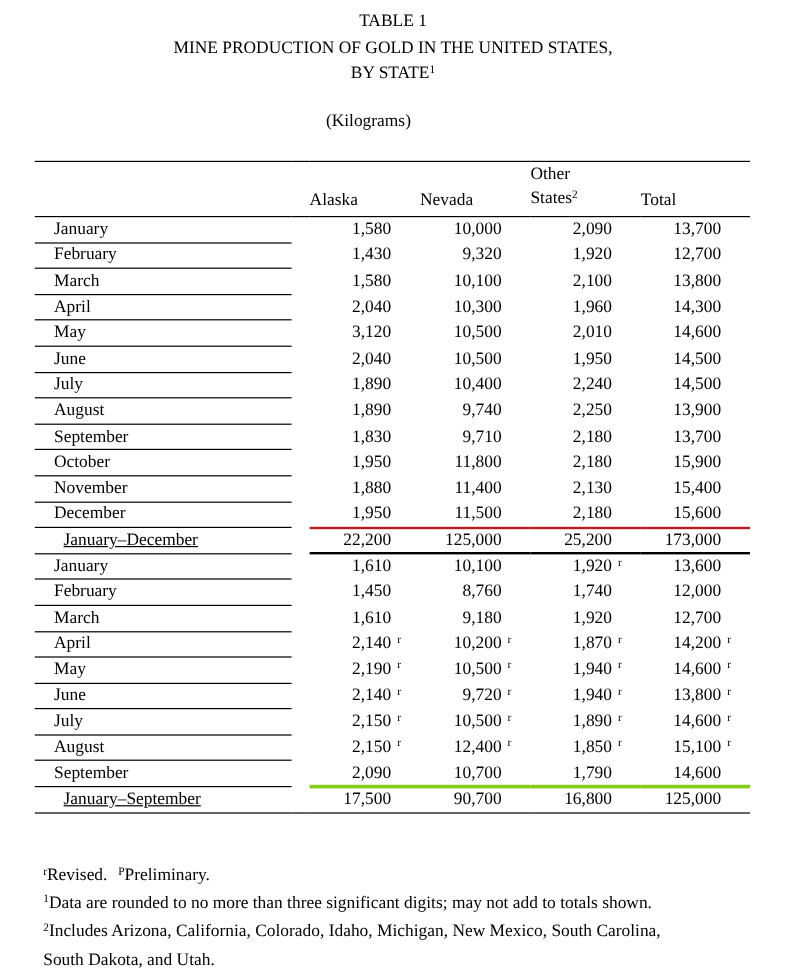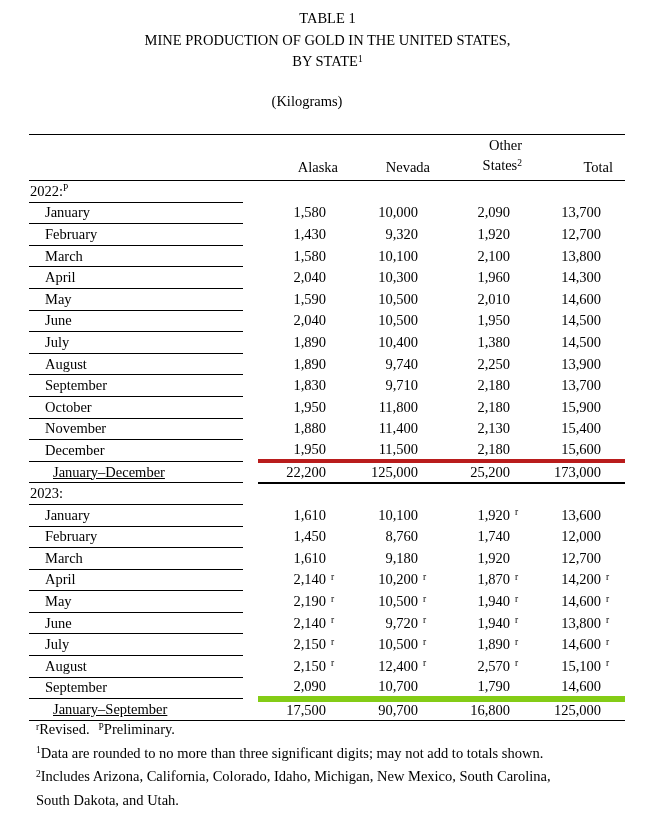--- a/index.html
+++ b/index.html
@@ -13,33 +13,33 @@
   
   .title-block{position:absolute;top:8px;left:0;width:655px;text-align:center;line-height:21.5px;}
   .kilograms{position:absolute;top:93px;left:0;width:614px;text-align:center;}
   
   .tbl-wrap{position:absolute;top:134px;left:29px;}
   table{border-collapse:collapse;table-layout:fixed;width:596px;
         border-top:1.5px solid #000;border-bottom:1.5px solid #000;}
   col.c-lbl{width:214px;} col.c-sp{width:15px;}
   col.c-d1{width:92px;} col.c-d2{width:92px;} col.c-d3{width:92px;} col.c-d4{width:91px;}
   td,th{padding:0;font-weight:normal;}
-  thead th{border-bottom:1px solid #000;vertical-align:bottom;text-align:right;
+  thead th{border-bottom:1px solid #000;vertical-align:bottom;text-align:left;
            padding-bottom:3px;padding-right:12px;line-height:20px;height:41px;}
   tbody tr{height:21.6px;}
   td.lbl{border-bottom:1px solid #000;text-align:left;padding-left:16px;vertical-align:middle;}
   td.lbl.year{padding-left:1px;}
   td.lbl.total{padding-left:24px;text-decoration:underline;}
   td.lbl.nb{border-bottom:none;}
   td.sp{border:none;}
   td.num{text-align:right;vertical-align:middle;white-space:nowrap;}
   span.rs{display:inline-block;box-sizing:border-box;width:24px;padding-left:5px;
           text-align:left;font-size:9.5px;position:relative;top:-4.5px;}
-  tr.tot22 td.num{border-top:4px solid #b91c1c;border-bottom:2.5px solid #000;}
-  tr.tot23 td.num{border-top:6px solid #84cc16;}
+  tr.tot22 td.num{border-top:2px solid #b91c1c;border-bottom:2.5px solid #000;}
+  tr.tot23 td.num{border-top:3px solid #84cc16;}
   
   .footnotes{position:absolute;top:719px;left:36px;width:625px;line-height:21.7px;}
   .fn-gap{margin-left:9px;}
 </style>
 </head>
 <body>
 
 <div class="title-block">
   <div>TABLE 1</div>
   <div>MINE PRODUCTION OF GOLD IN THE UNITED STATES,</div>
@@ -62,28 +62,20 @@
       <th></th>
       <th></th>
       <th>Alaska</th>
       <th>Nevada</th>
       <th><span>Other</span><br><span>States</span><span class="sup">2</span></th>
       <th>Total</th>
     </tr>
   </thead>
   <tbody>
     <tr>
-          <td class="lbl year"><span>2022:</span><span class="sup">P</span></td>
-          <td class="sp"></td>
-          <td class="num"></td>
-          <td class="num"></td>
-          <td class="num"></td>
-          <td class="num"></td>
-        </tr>
-    <tr>
           <td class="lbl">January</td>
           <td class="sp"></td>
           <td class="num"><span>1,580</span><span class="rs"></span></td>
           <td class="num"><span>10,000</span><span class="rs"></span></td>
           <td class="num"><span>2,090</span><span class="rs"></span></td>
           <td class="num"><span>13,700</span><span class="rs"></span></td>
         </tr>
     <tr>
           <td class="lbl">February</td>
           <td class="sp"></td>
@@ -104,39 +96,39 @@
           <td class="lbl">April</td>
           <td class="sp"></td>
           <td class="num"><span>2,040</span><span class="rs"></span></td>
           <td class="num"><span>10,300</span><span class="rs"></span></td>
           <td class="num"><span>1,960</span><span class="rs"></span></td>
           <td class="num"><span>14,300</span><span class="rs"></span></td>
         </tr>
     <tr>
           <td class="lbl">May</td>
           <td class="sp"></td>
-          <td class="num"><span>1,590</span><span class="rs"></span></td>
+          <td class="num"><span>3,120</span><span class="rs"></span></td>
           <td class="num"><span>10,500</span><span class="rs"></span></td>
           <td class="num"><span>2,010</span><span class="rs"></span></td>
           <td class="num"><span>14,600</span><span class="rs"></span></td>
         </tr>
     <tr>
           <td class="lbl">June</td>
           <td class="sp"></td>
           <td class="num"><span>2,040</span><span class="rs"></span></td>
           <td class="num"><span>10,500</span><span class="rs"></span></td>
           <td class="num"><span>1,950</span><span class="rs"></span></td>
           <td class="num"><span>14,500</span><span class="rs"></span></td>
         </tr>
     <tr>
           <td class="lbl">July</td>
           <td class="sp"></td>
           <td class="num"><span>1,890</span><span class="rs"></span></td>
           <td class="num"><span>10,400</span><span class="rs"></span></td>
-          <td class="num"><span>1,380</span><span class="rs"></span></td>
+          <td class="num"><span>2,240</span><span class="rs"></span></td>
           <td class="num"><span>14,500</span><span class="rs"></span></td>
         </tr>
     <tr>
           <td class="lbl">August</td>
           <td class="sp"></td>
           <td class="num"><span>1,890</span><span class="rs"></span></td>
           <td class="num"><span>9,740</span><span class="rs"></span></td>
           <td class="num"><span>2,250</span><span class="rs"></span></td>
           <td class="num"><span>13,900</span><span class="rs"></span></td>
         </tr>
@@ -174,28 +166,20 @@
         </tr>
     <tr class="tot22">
           <td class="lbl total">January–December</td>
           <td class="sp"></td>
           <td class="num"><span>22,200</span><span class="rs"></span></td>
           <td class="num"><span>125,000</span><span class="rs"></span></td>
           <td class="num"><span>25,200</span><span class="rs"></span></td>
           <td class="num"><span>173,000</span><span class="rs"></span></td>
         </tr>
     <tr>
-          <td class="lbl year"><span>2023:</span><span class="sup"></span></td>
-          <td class="sp"></td>
-          <td class="num"></td>
-          <td class="num"></td>
-          <td class="num"></td>
-          <td class="num"></td>
-        </tr>
-    <tr>
           <td class="lbl">January</td>
           <td class="sp"></td>
           <td class="num"><span>1,610</span><span class="rs"></span></td>
           <td class="num"><span>10,100</span><span class="rs"></span></td>
           <td class="num"><span>1,920</span><span class="rs">r</span></td>
           <td class="num"><span>13,600</span><span class="rs"></span></td>
         </tr>
     <tr>
           <td class="lbl">February</td>
           <td class="sp"></td>
@@ -242,21 +226,21 @@
           <td class="num"><span>2,150</span><span class="rs">r</span></td>
           <td class="num"><span>10,500</span><span class="rs">r</span></td>
           <td class="num"><span>1,890</span><span class="rs">r</span></td>
           <td class="num"><span>14,600</span><span class="rs">r</span></td>
         </tr>
     <tr>
           <td class="lbl">August</td>
           <td class="sp"></td>
           <td class="num"><span>2,150</span><span class="rs">r</span></td>
           <td class="num"><span>12,400</span><span class="rs">r</span></td>
-          <td class="num"><span>2,570</span><span class="rs">r</span></td>
+          <td class="num"><span>1,850</span><span class="rs">r</span></td>
           <td class="num"><span>15,100</span><span class="rs">r</span></td>
         </tr>
     <tr>
           <td class="lbl">September</td>
           <td class="sp"></td>
           <td class="num"><span>2,090</span><span class="rs"></span></td>
           <td class="num"><span>10,700</span><span class="rs"></span></td>
           <td class="num"><span>1,790</span><span class="rs"></span></td>
           <td class="num"><span>14,600</span><span class="rs"></span></td>
         </tr>

